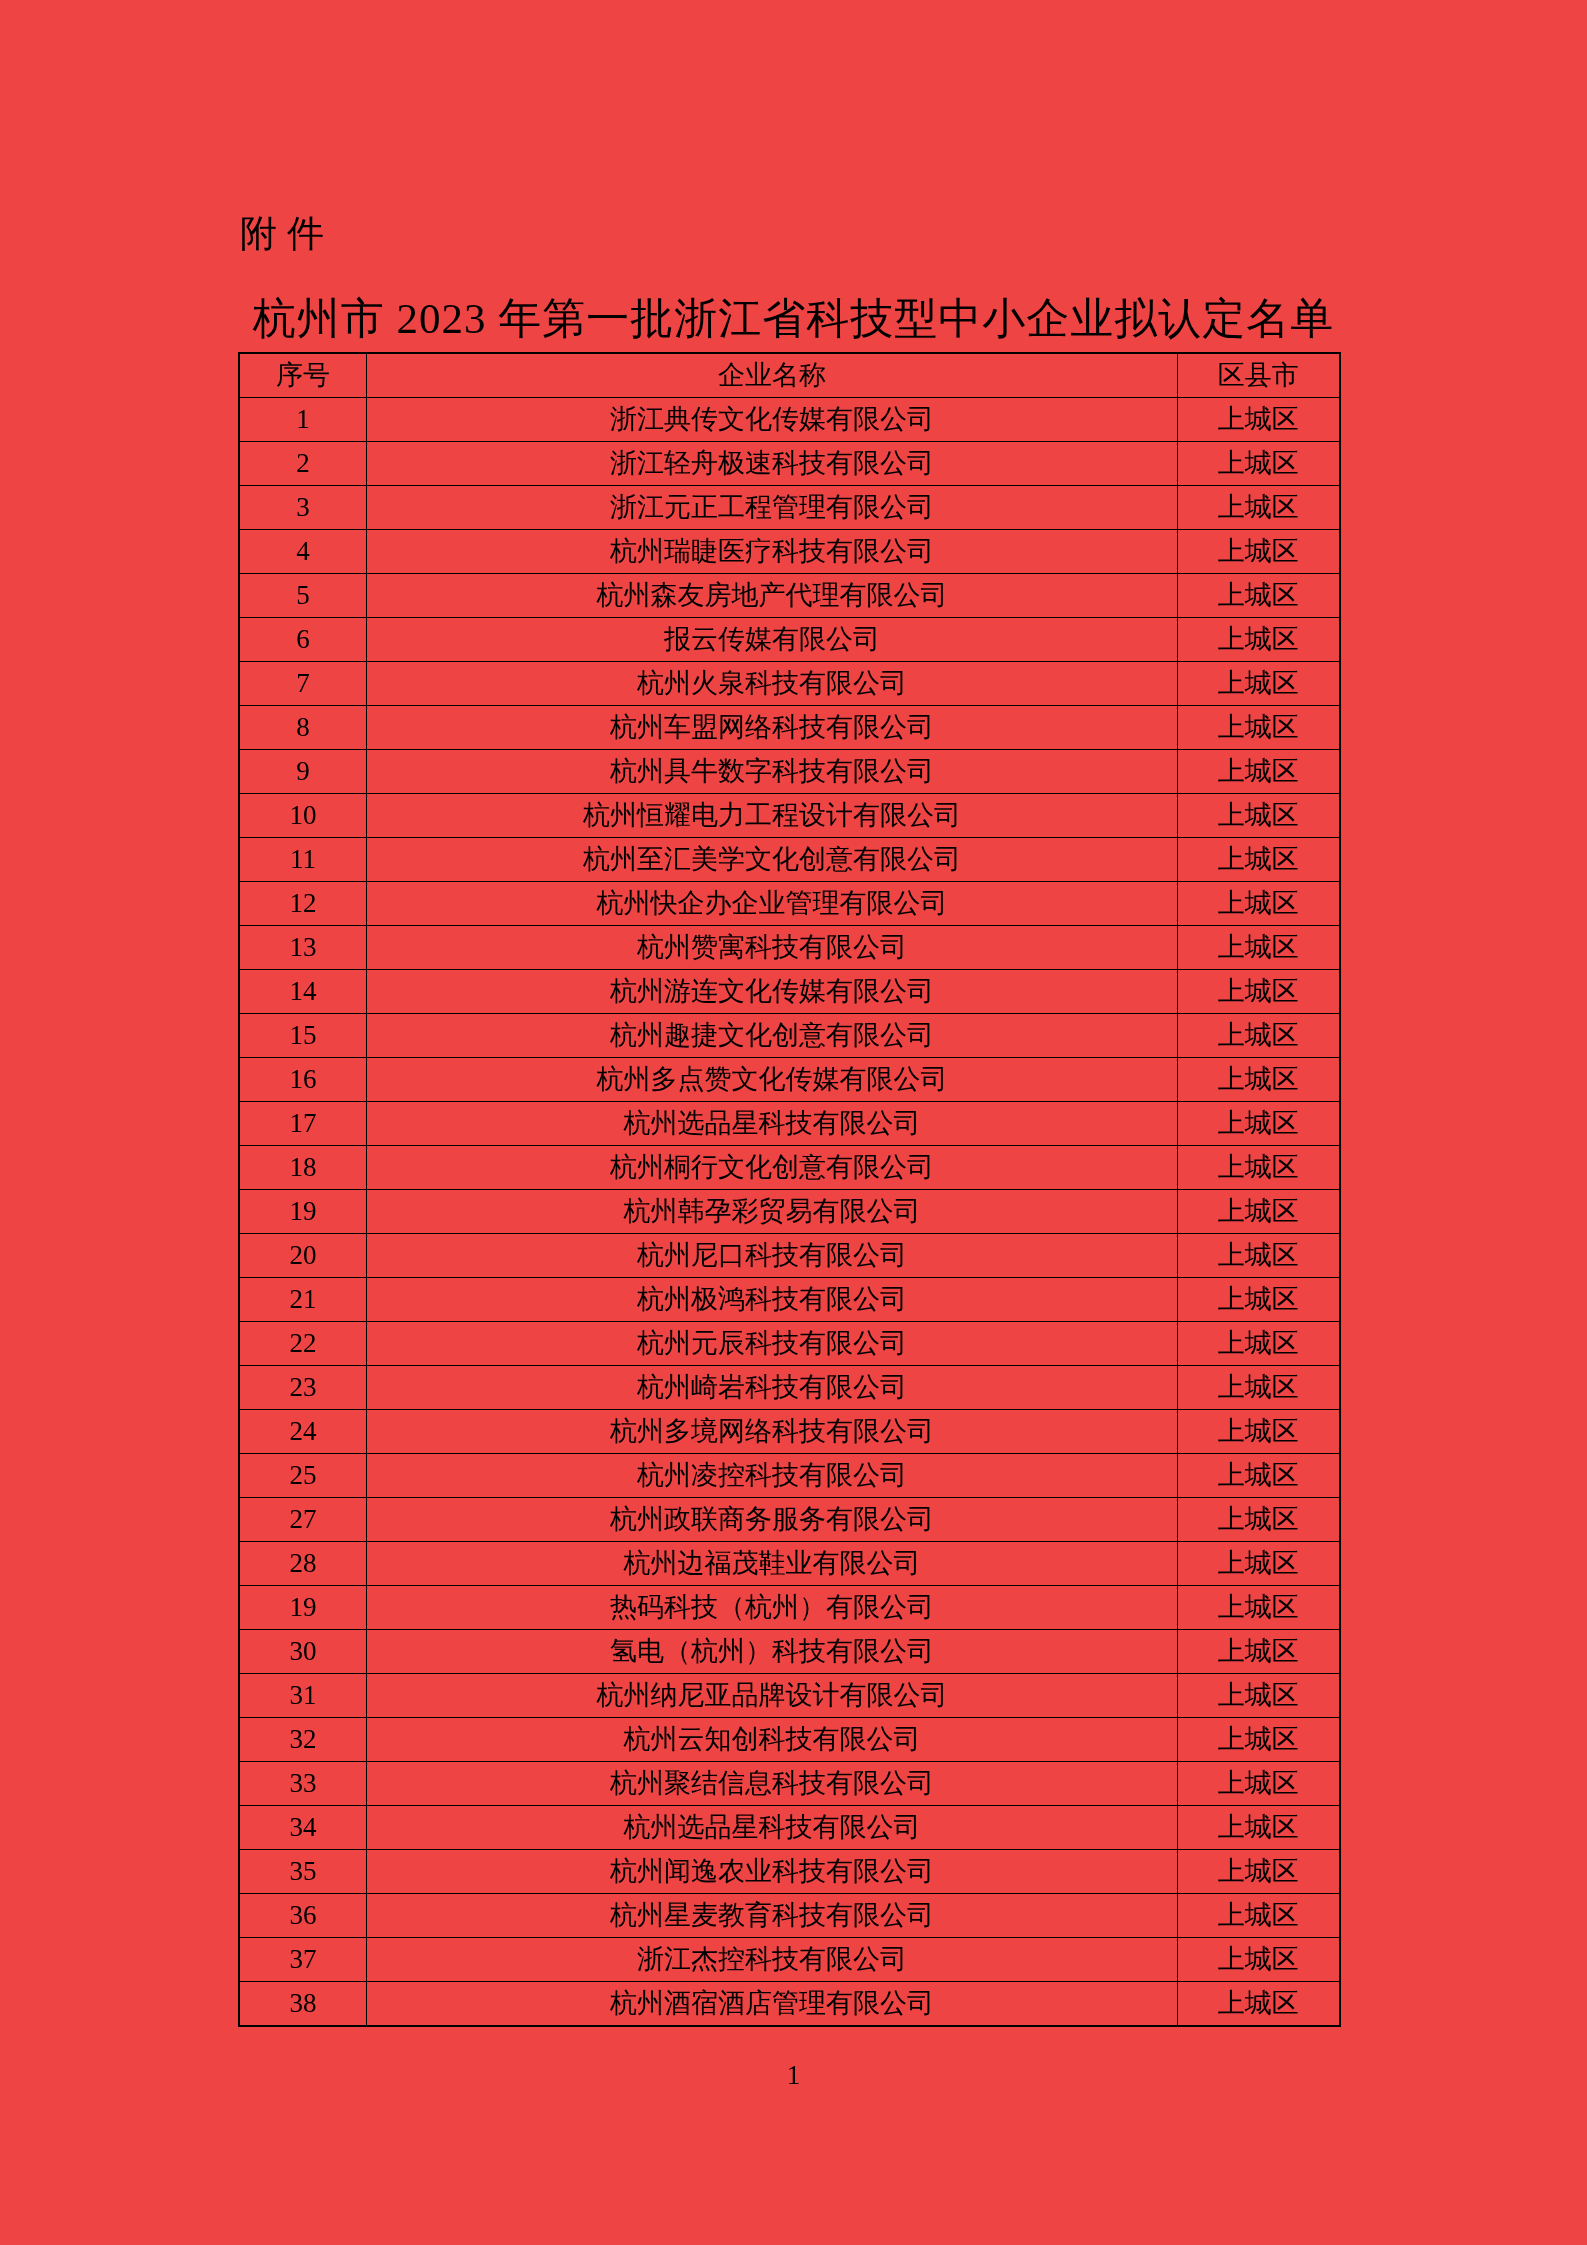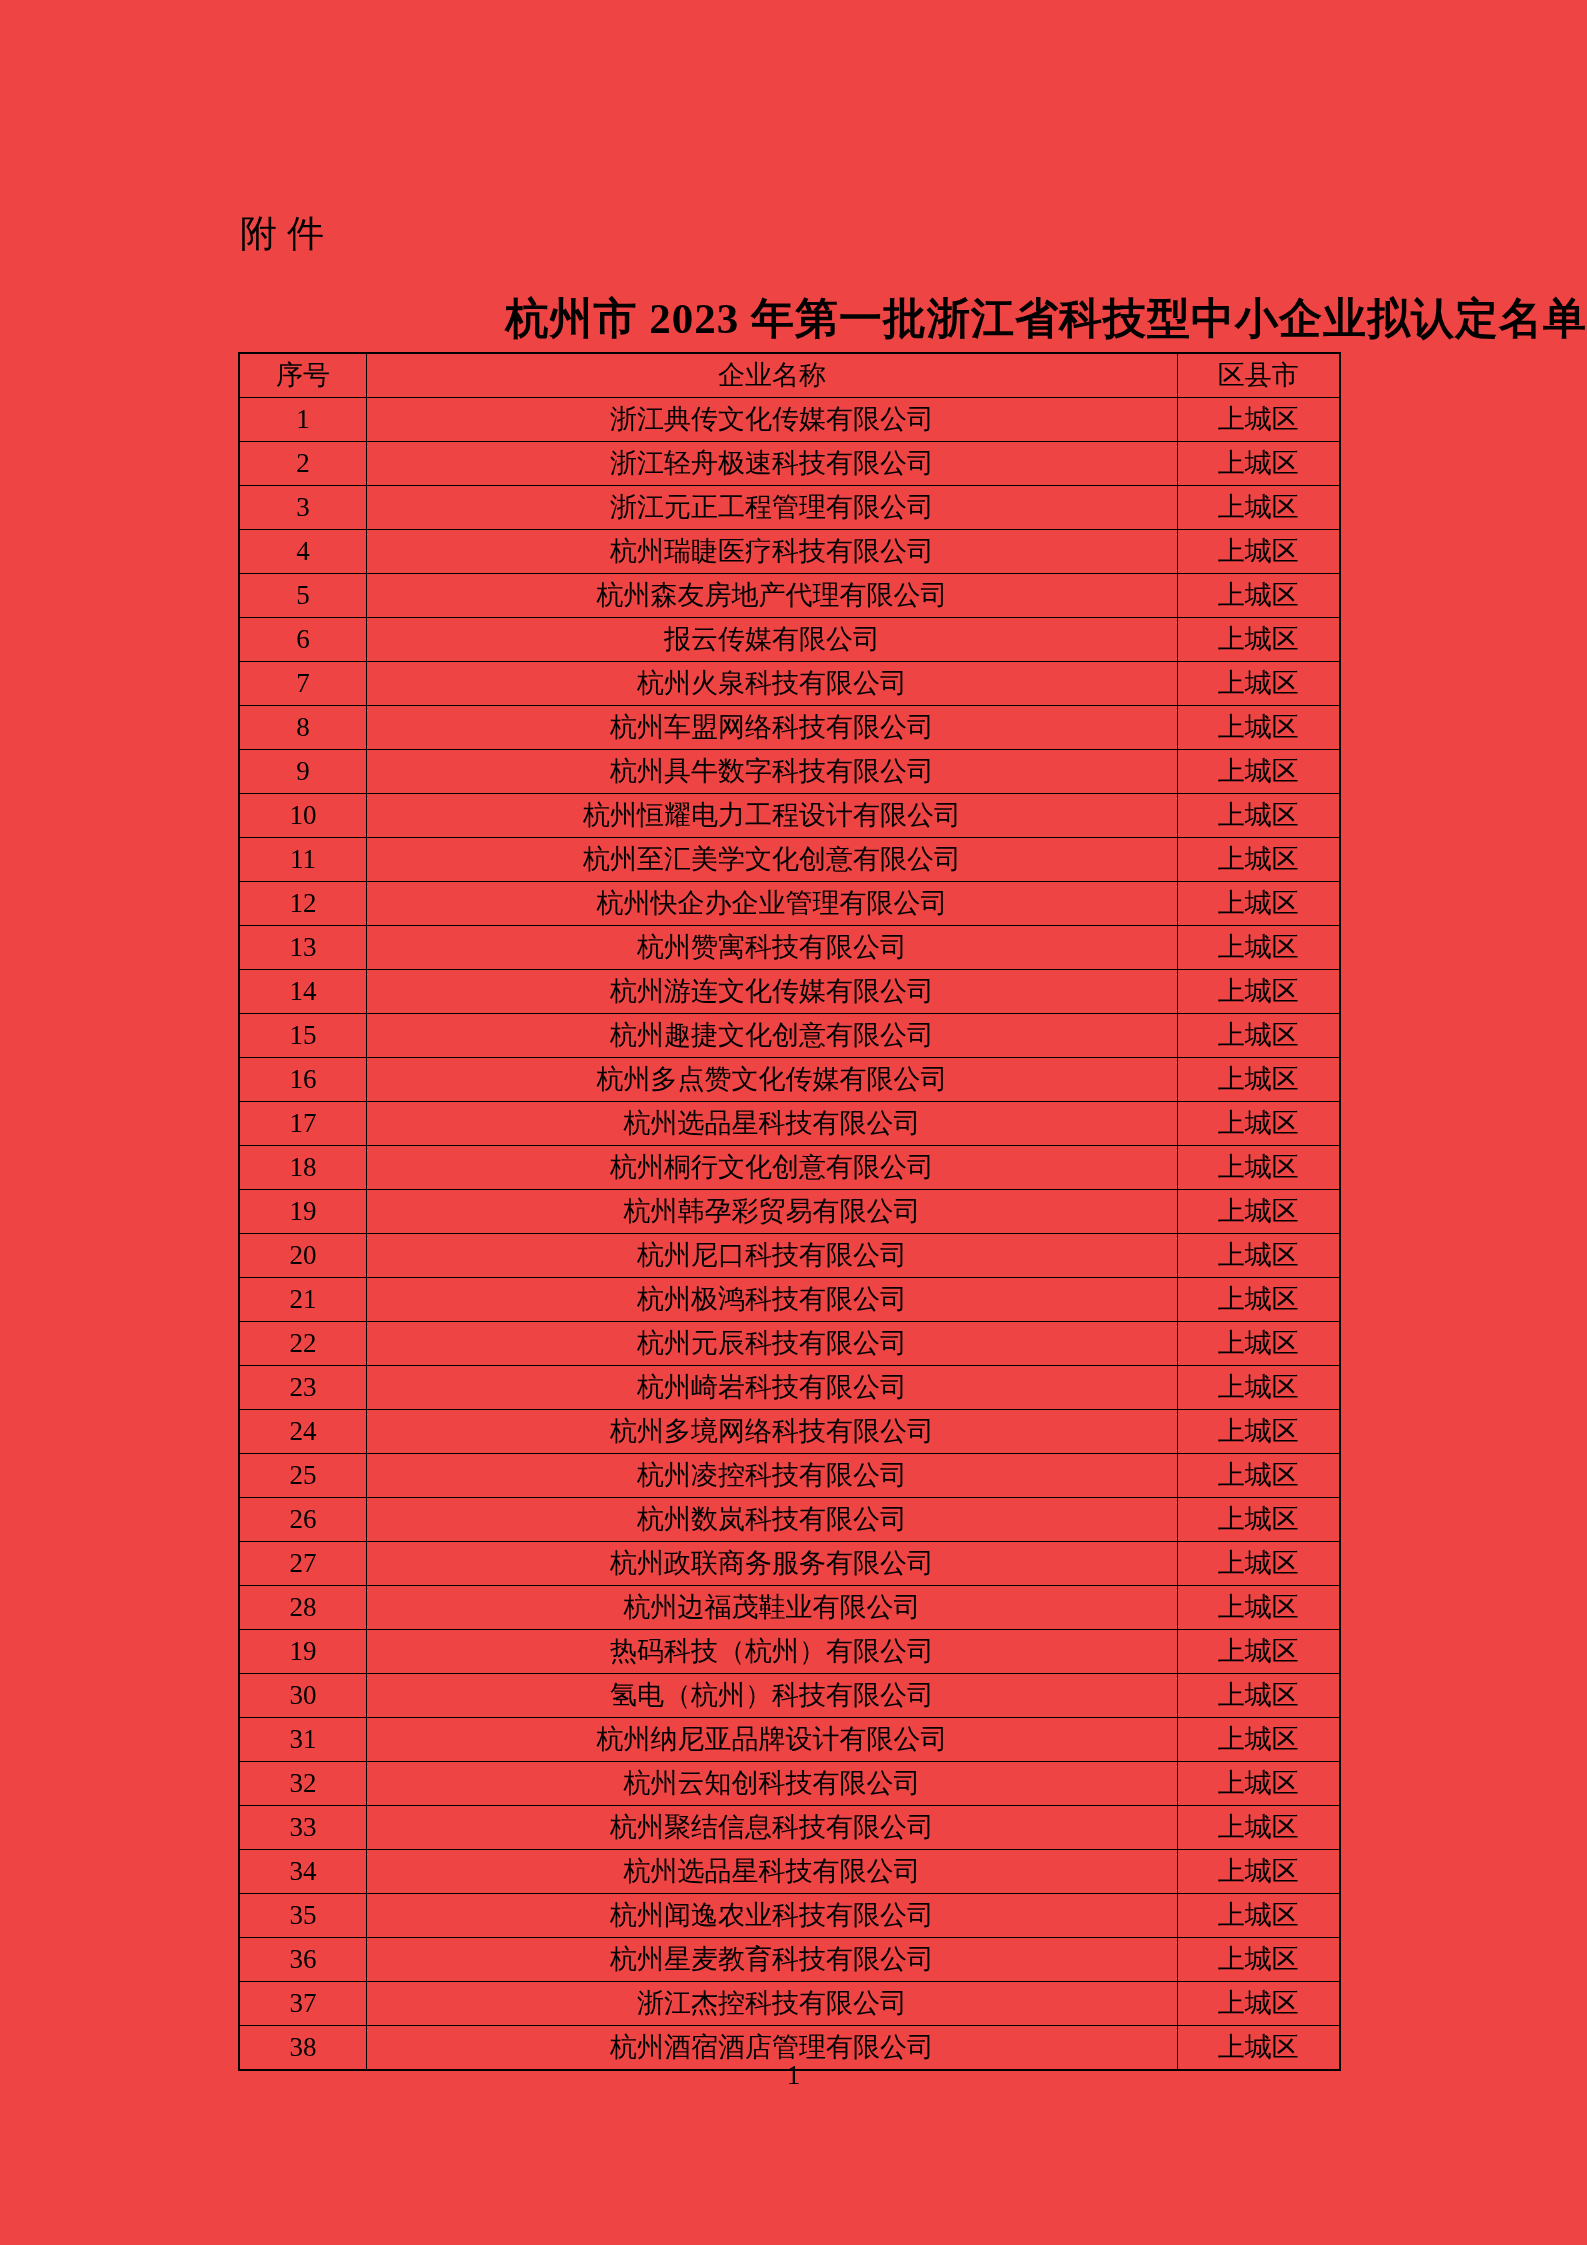--- a/index.html
+++ b/index.html
@@ -22,23 +22,23 @@
     left: 240px;
     font-size: 37px;
     letter-spacing: 10px;
     line-height: 1;
   }
   .doc-title {
     position: absolute;
     top: 295px;
     left: 0;
     width: 100%;
-    text-align: right;
+    text-align: center;
     font-size: 43px;
-    font-weight: bold;
+    font-weight: normal;
     letter-spacing: 1px;
     line-height: 1.1;
     margin: 0;
     white-space: nowrap;
   }
   table.roster {
     position: absolute;
     top: 352px;
     left: 238px;
     width: 1103px;
@@ -215,25 +215,20 @@
           <td>24</td>
           <td>杭州多境网络科技有限公司</td>
           <td>上城区</td>
         </tr>
         <tr>
           <td>25</td>
           <td>杭州凌控科技有限公司</td>
           <td>上城区</td>
         </tr>
         <tr>
-          <td>26</td>
-          <td>杭州数岚科技有限公司</td>
-          <td>上城区</td>
-        </tr>
-        <tr>
           <td>27</td>
           <td>杭州政联商务服务有限公司</td>
           <td>上城区</td>
         </tr>
         <tr>
           <td>28</td>
           <td>杭州边福茂鞋业有限公司</td>
           <td>上城区</td>
         </tr>
         <tr>

